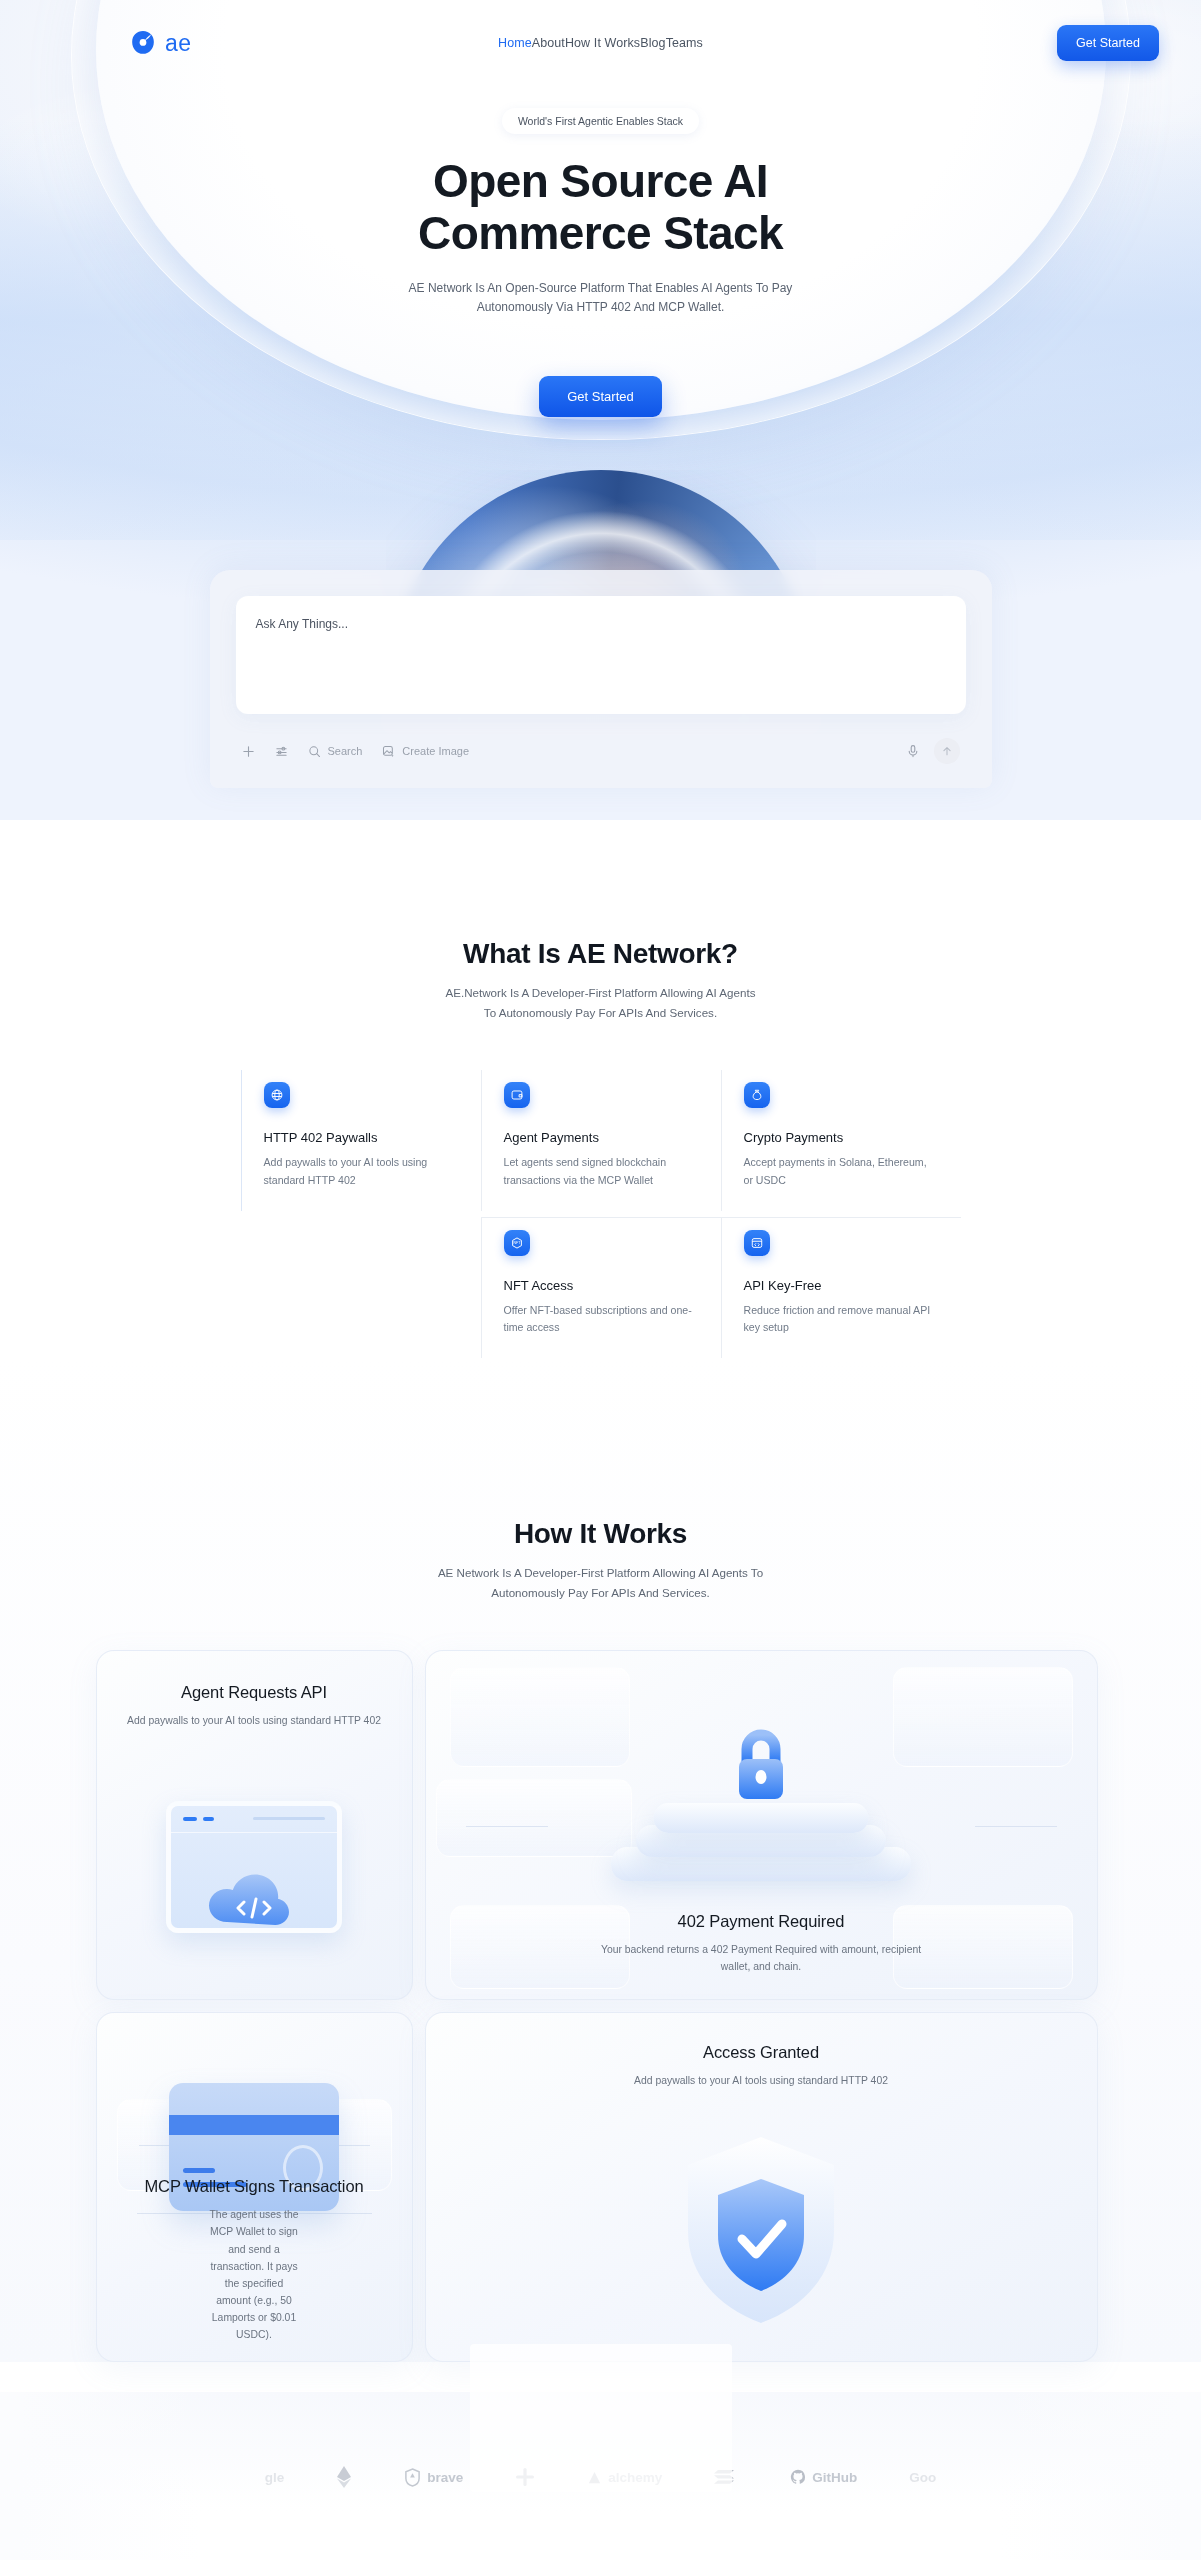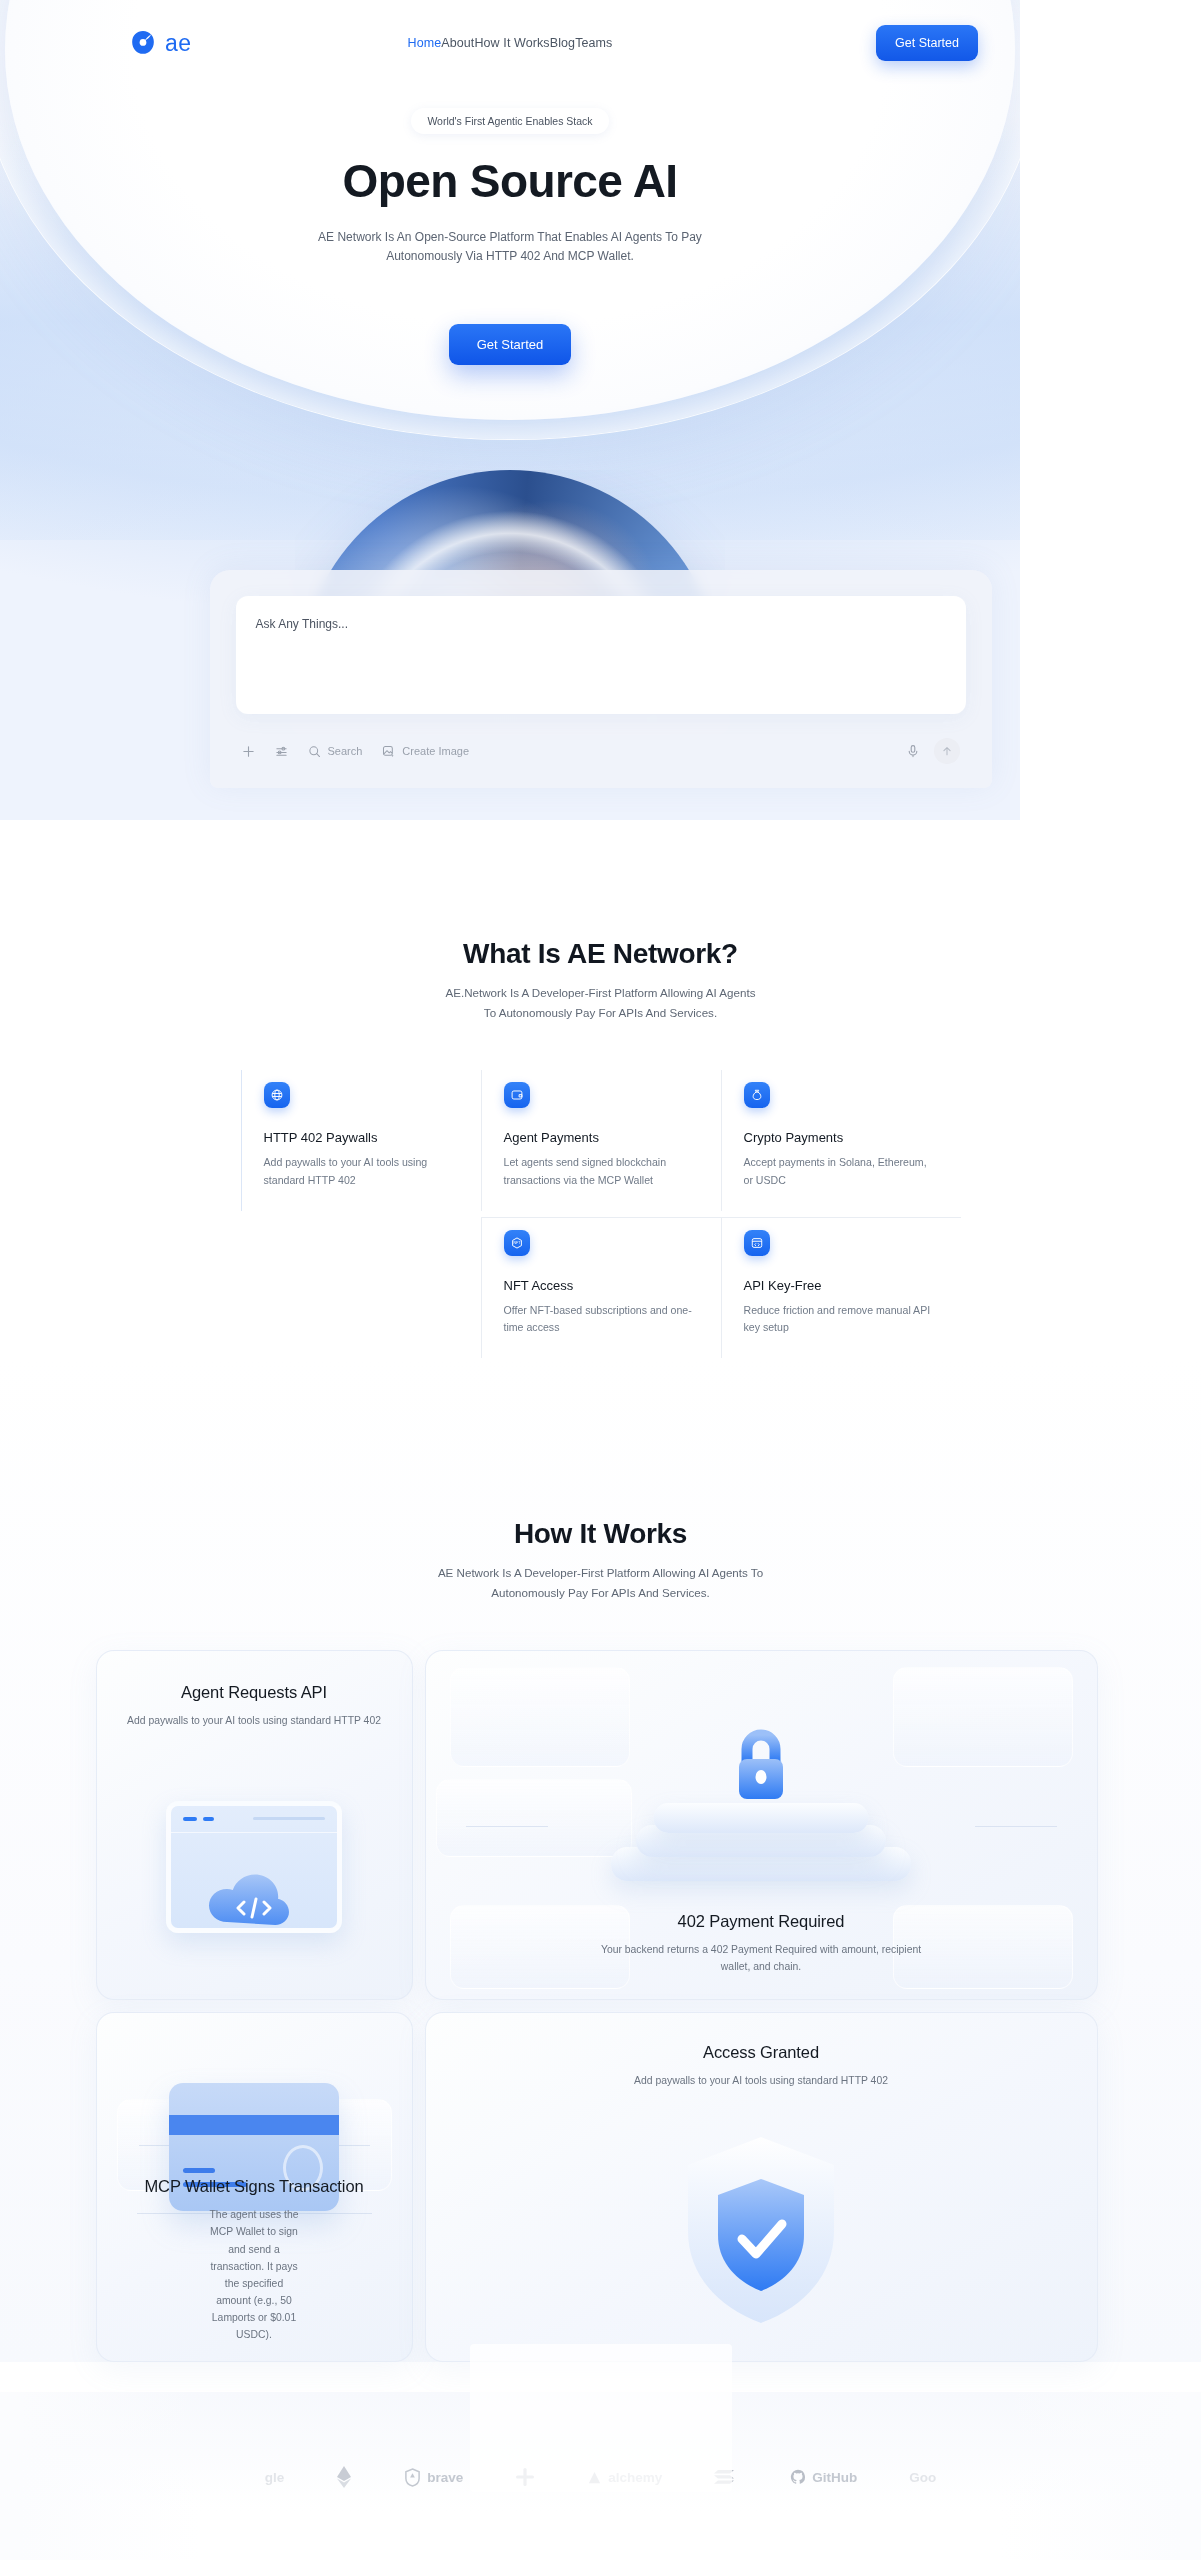--- a/index.html
+++ b/index.html
@@ -9,21 +9,21 @@
     background: #ffffff;
     color: #12171f;
     -webkit-font-smoothing: antialiased;
     overflow-x: hidden;
   }
   .page { width: 1201px; position: relative; }
 
   
   .hero {
     position: relative;
-    width: 1020px;
+    width: 1201px;
     height: 820px;
     overflow: hidden;
     background:
       radial-gradient(120% 70% at 50% 6%, #ffffff 0%, #f3f6fc 38%, #e6eefb 62%, #dbe7fa 80%, #eef3fd 100%);
   }
   .hero-clouds {
     position: absolute; inset: 0;
     background:
       radial-gradient(30% 16% at 18% 20%, rgba(255,255,255,.92), rgba(255,255,255,0) 70%),
       radial-gradient(26% 14% at 46% 12%, rgba(255,255,255,.85), rgba(255,255,255,0) 70%),
@@ -337,20 +337,21 @@
         <a class="nav-link" href="#">Teams</a>
       </div>
 
       <button class="nav-cta">Get Started</button>
     </nav>
 
     <div class="hero-inner">
       <div class="hero-badge">World's First Agentic Enables Stack</div>
       <h1 class="hero-title">
         <span>Open Source AI</span><br>
+        <span>Commerce Stack</span>
       </h1>
       <p class="hero-sub">
         <span>AE Network Is An Open-Source Platform That Enables AI Agents To Pay</span><br>
         <span>Autonomously Via HTTP 402 And MCP Wallet.</span>
       </p>
       <div class="hero-btn-wrap">
         <button class="hero-cta">Get Started</button>
       </div>
     </div>
 

